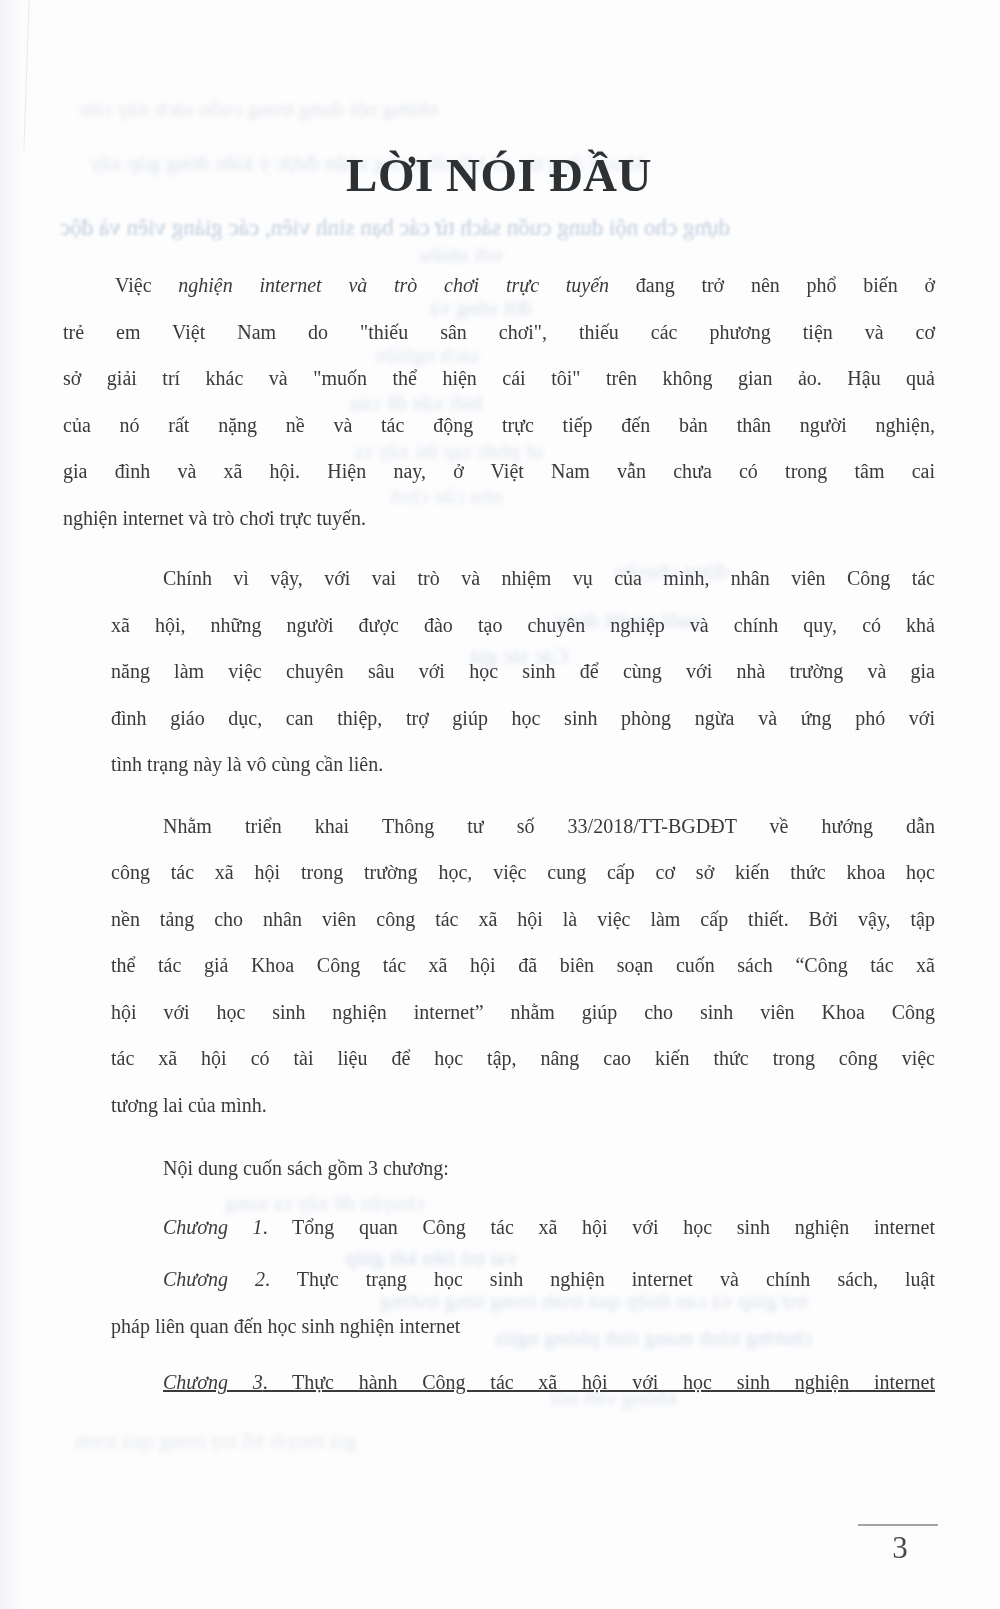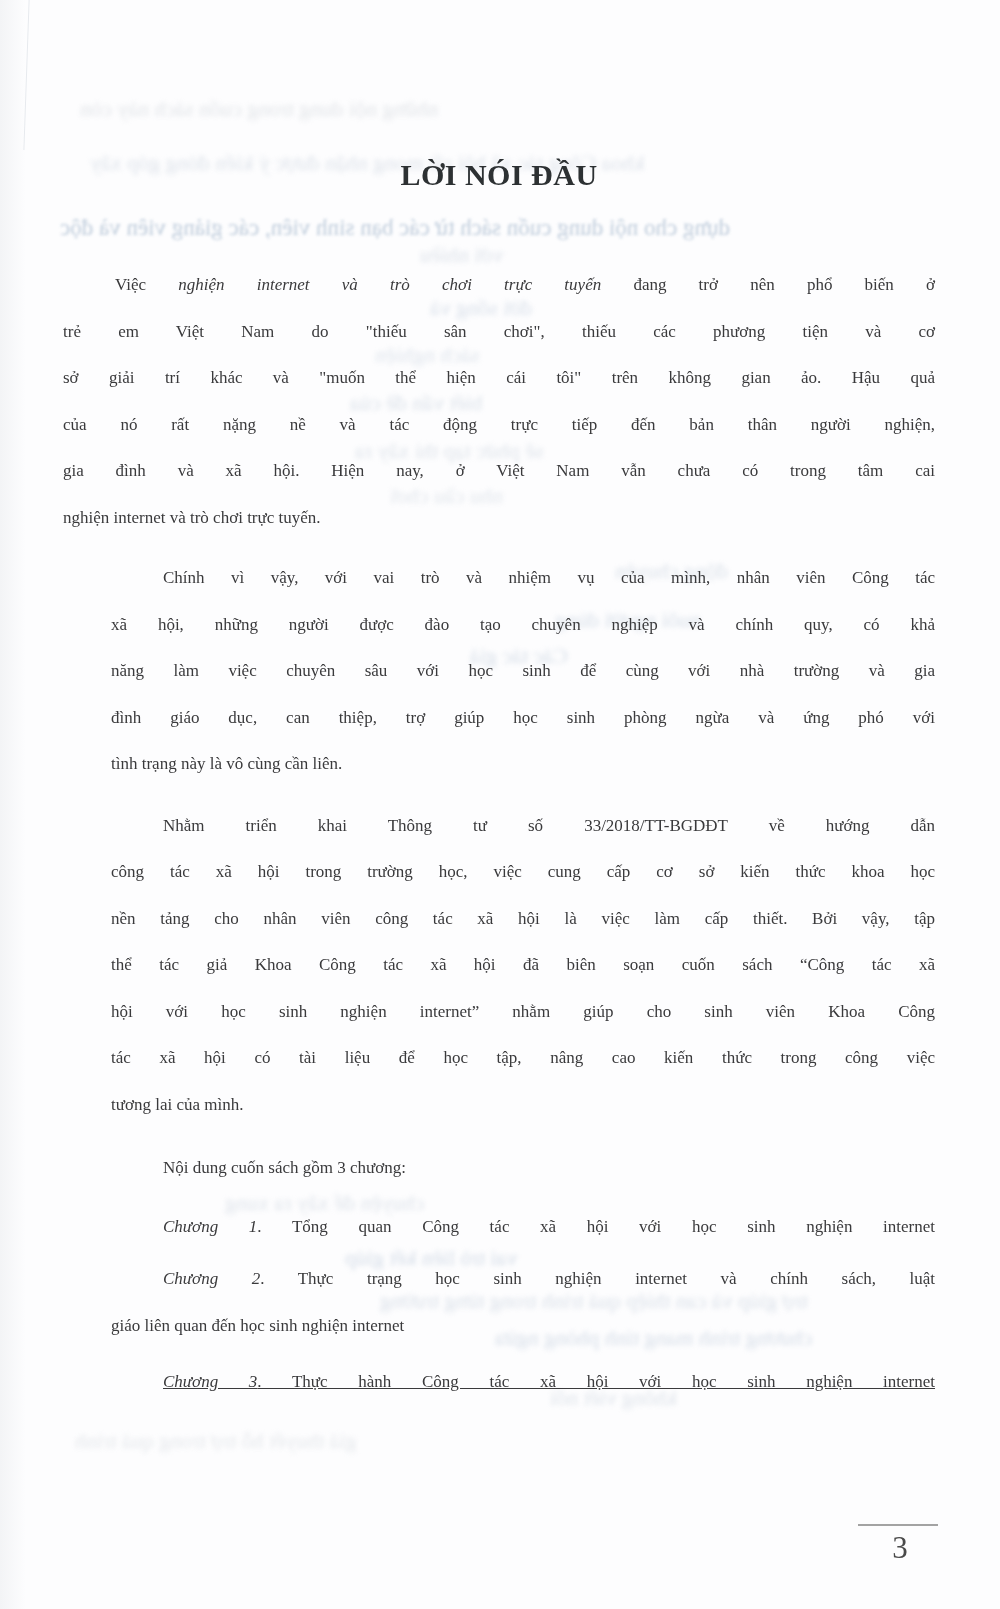--- a/index.html
+++ b/index.html
@@ -27,24 +27,24 @@
   }
   .bleed.strong{filter:blur(1.6px);opacity:.8;font-size:23px;}
   
   .content{
     position:absolute;z-index:2;
     left:63px;top:151px;width:872px;
   }
   .title{
     margin:0 0 63px 0;
     text-align:center;
-    font-size:30px;line-height:48px;font-weight:700;
+    font-size:47px;line-height:48px;font-weight:700;
     color:#2d3133;letter-spacing:.5px;
   }
-  .para{margin:0;font-size:17px;}
+  .para{margin:0;font-size:20px;}
   .para + .para{margin-top:14px;margin-left:48px;}
   .para.m15{margin-top:15px;}
   .para.m17{margin-top:17px;}
   .para.m12{margin-top:12px;}
   .para.m6{margin-top:6px;}
   .para.m10{margin-top:10px;text-decoration:underline;}
   .ln{
     line-height:46.5px;
     text-align:justify;
     text-align-last:justify;
@@ -127,21 +127,21 @@
     <div class="para m17">
       <div class="ln first last">Nội dung cuốn sách gồm 3 chương:</div>
     </div>
 
     <div class="para m12">
       <div class="ln first"><span class="it">Chương 1</span><span>. Tổng quan Công tác xã hội với học sinh nghiện internet</span></div>
     </div>
 
     <div class="para m6">
       <div class="ln first"><span class="it">Chương 2</span><span>. Thực trạng học sinh nghiện internet và chính sách, luật</span></div>
-      <div class="ln last">giáo liên quan đến học sinh nghiện internet</div>
+      <div class="ln last">pháp liên quan đến học sinh nghiện internet</div>
     </div>
 
     <div class="para m10">
       <div class="ln first"><span class="it">Chương 3</span><span>. Thực hành Công tác xã hội với học sinh nghiện internet</span></div>
     </div>
 
   </div>
 
   <div class="footer-rule"></div>
   <div class="page-number">3</div>

